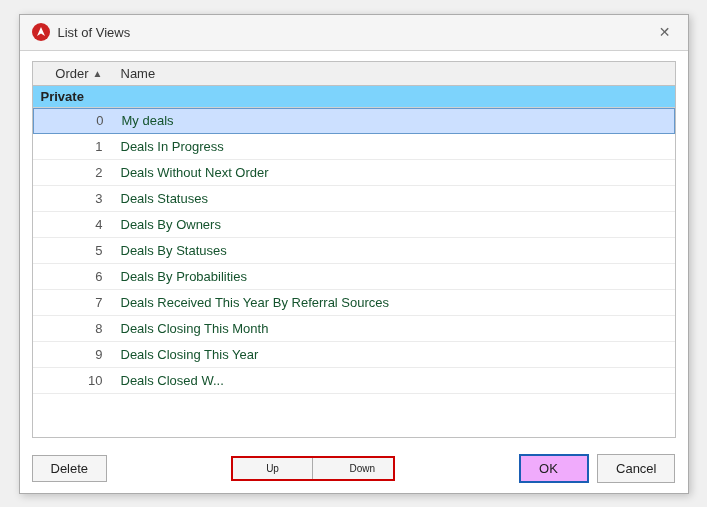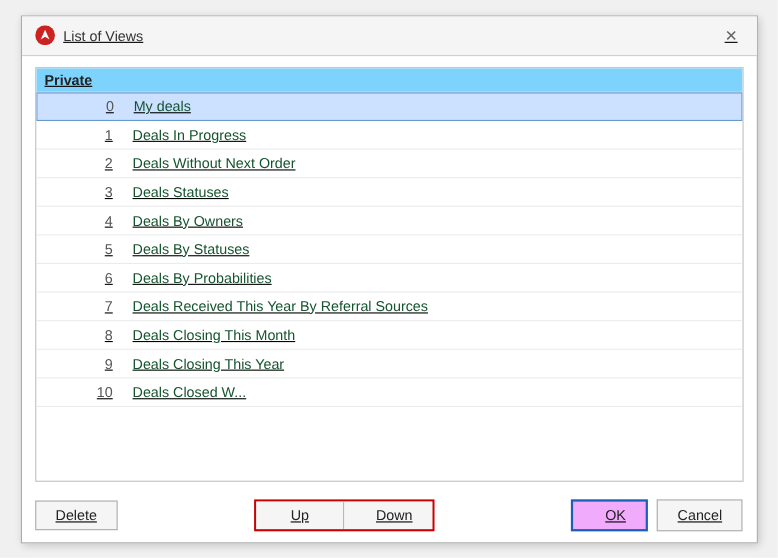--- a/index.html
+++ b/index.html
@@ -14,21 +14,20 @@
       font-size: 13px;
     }
     .dialog {
       background: #ffffff;
       border: 1px solid #ababab;
       width: 670px;
       height: 480px;
       display: flex;
       flex-direction: column;
       box-shadow: 2px 2px 8px rgba(0,0,0,0.2);
-      text-decoration: underline;
     }
     .title-bar {
       background: #f5f5f5;
       border-bottom: 1px solid #d0d0d0;
       padding: 8px 12px;
       display: flex;
       align-items: center;
       justify-content: space-between;
       height: 36px;
     }
@@ -152,25 +151,25 @@
       gap: 8px;
     }
     .btn {
       padding: 5px 18px;
       font-size: 13px;
       cursor: pointer;
       background: #f5f5f5;
       border: 1px solid #ababab;
       color: #222;
       min-width: 70px;
-      text-align: right;
+      text-align: left;
     }
     .btn-up-down {
       padding: 5px 18px;
-      font-size: 13px;
+      font-size: 10px;
       cursor: pointer;
       background: #f5f5f5;
       border: 1px solid #ababab;
       color: #222;
       min-width: 80px;
       text-align: center;
     }
     .btn-ok {
       border: 2px solid #1a5fb4;
       background: #f0abfc;
@@ -188,20 +187,27 @@
         <path d="M9 4 L5 13 L9 10.5 L13 13 Z" fill="white"></path>
       </svg>
       <span class="title-text">List of Views</span>
     </div>
     <button class="close-btn">✕</button>
   </div>
 
   <div class="content-area">
     <div class="table-container">
 
+      <div class="table-header">
+        <div class="col-order">
+          <span>Order</span>
+          <span class="sort-arrow">▲</span>
+        </div>
+        <div class="col-name">Name</div>
+      </div>
 
       <div class="table-body">
 
         <div class="section-header">Private</div>
 
         <div class="table-row selected">
           <div class="row-order">0</div>
           <div class="row-name">My deals</div>
         </div>
 

